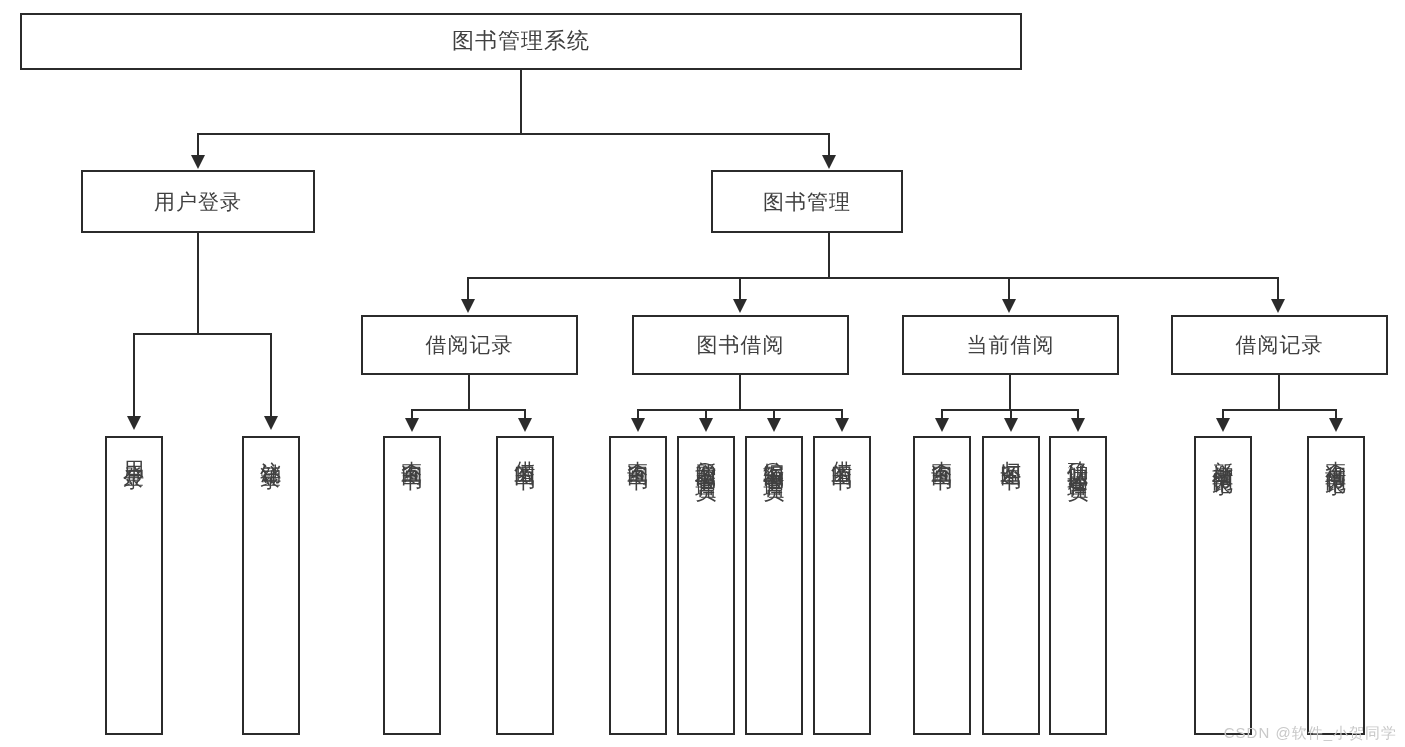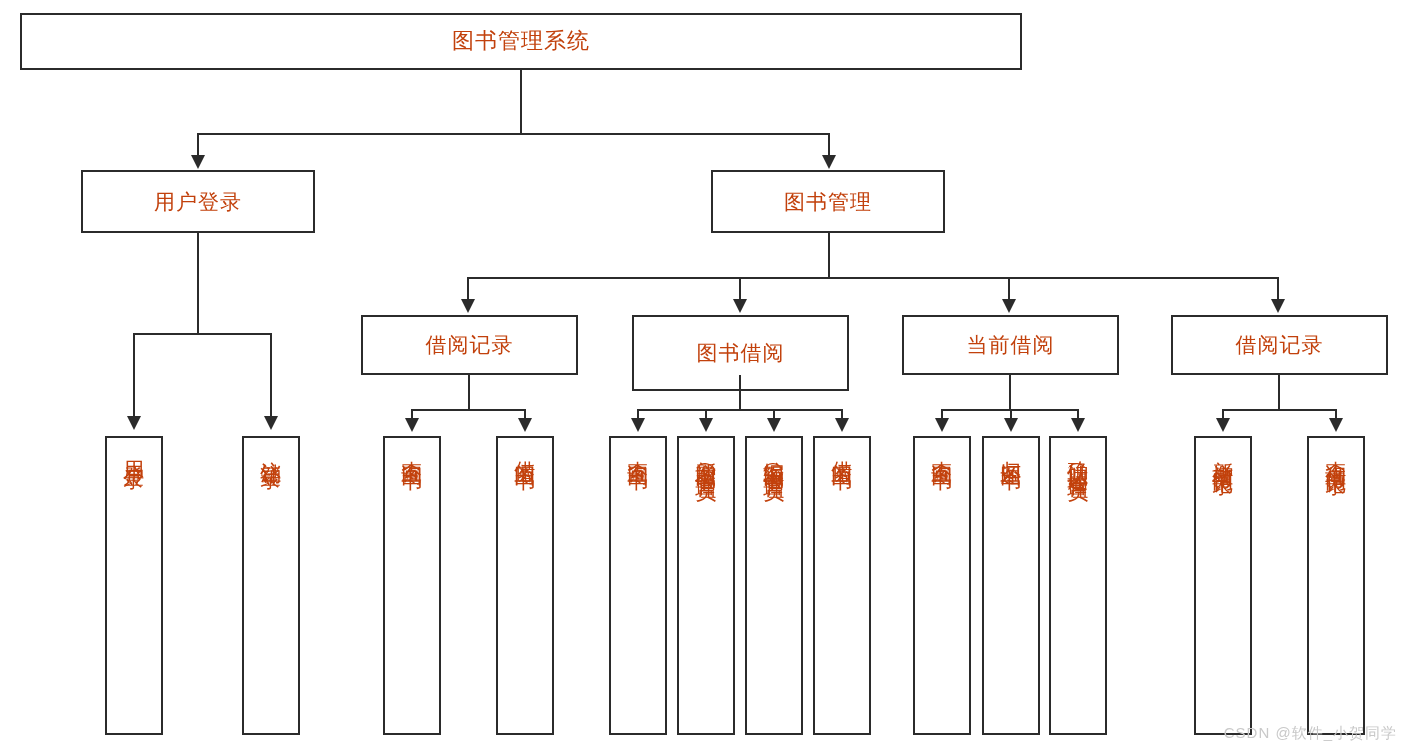--- a/index.html
+++ b/index.html
@@ -20,21 +20,21 @@
   }
   
   .node {
     position: absolute;
     box-sizing: border-box;
     background: #ffffff;
     border: 2px solid #2b2b2b;
     display: flex;
     align-items: center;
     justify-content: center;
-    color: #c2410c;
+    color: #404040;
   }
   .node .label {
     display: block;
     text-align: center;
     letter-spacing: 1px;
     white-space: nowrap;
   }
   
   .node.horiz .label {
     font-size: 21px;
@@ -99,21 +99,21 @@
 
   <div class="edge v" style="left:197px; top:133px; width:2px; height:24px;"></div>
   <div class="arrow" style="left:191px; top:155px;"></div>
 
   <div class="edge v" style="left:828px; top:133px; width:2px; height:24px;"></div>
   <div class="arrow" style="left:822px; top:155px;"></div>
 
   <div class="node horiz" style="left:81px; top:170px; width:234px; height:63px;">
     <span class="label">用户登录</span>
   </div>
-  <div class="node horiz" style="left:711px; top:170px; width:234px; height:63px;">
+  <div class="node horiz" style="left:711px; top:170px; width:192px; height:63px;">
     <span class="label">图书管理</span>
   </div>
 
   <div class="edge v" style="left:197px; top:233px; width:2px; height:101px;"></div>
   <div class="edge h" style="left:133px; top:333px; width:139px; height:2px;"></div>
   <div class="edge v" style="left:133px; top:333px; width:2px; height:85px;"></div>
   <div class="arrow" style="left:127px; top:416px;"></div>
   <div class="edge v" style="left:270px; top:333px; width:2px; height:85px;"></div>
   <div class="arrow" style="left:264px; top:416px;"></div>
 
@@ -124,21 +124,21 @@
   <div class="edge v" style="left:739px; top:277px; width:2px; height:24px;"></div>
   <div class="arrow" style="left:733px; top:299px;"></div>
   <div class="edge v" style="left:1008px; top:277px; width:2px; height:24px;"></div>
   <div class="arrow" style="left:1002px; top:299px;"></div>
   <div class="edge v" style="left:1277px; top:277px; width:2px; height:24px;"></div>
   <div class="arrow" style="left:1271px; top:299px;"></div>
 
   <div class="node horiz" style="left:361px; top:315px; width:217px; height:60px;">
     <span class="label">借阅记录</span>
   </div>
-  <div class="node horiz" style="left:632px; top:315px; width:217px; height:76px;">
+  <div class="node horiz" style="left:632px; top:315px; width:217px; height:60px;">
     <span class="label">图书借阅</span>
   </div>
   <div class="node horiz" style="left:1171px; top:315px; width:217px; height:60px;">
     <span class="label">借阅记录</span>
   </div>
   <div class="node horiz" style="left:902px; top:315px; width:217px; height:60px;">
     <span class="label">当前借阅</span>
   </div>
 
   <div class="edge v" style="left:468px; top:375px; width:2px; height:35px;"></div>

